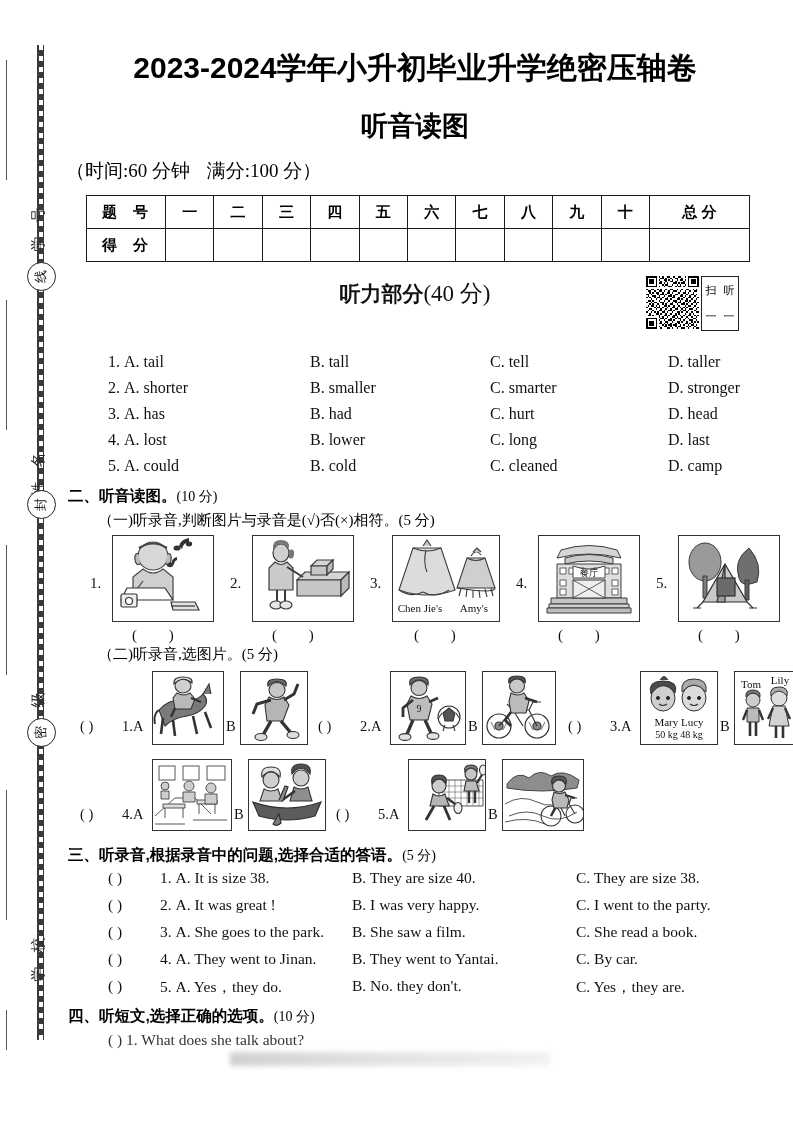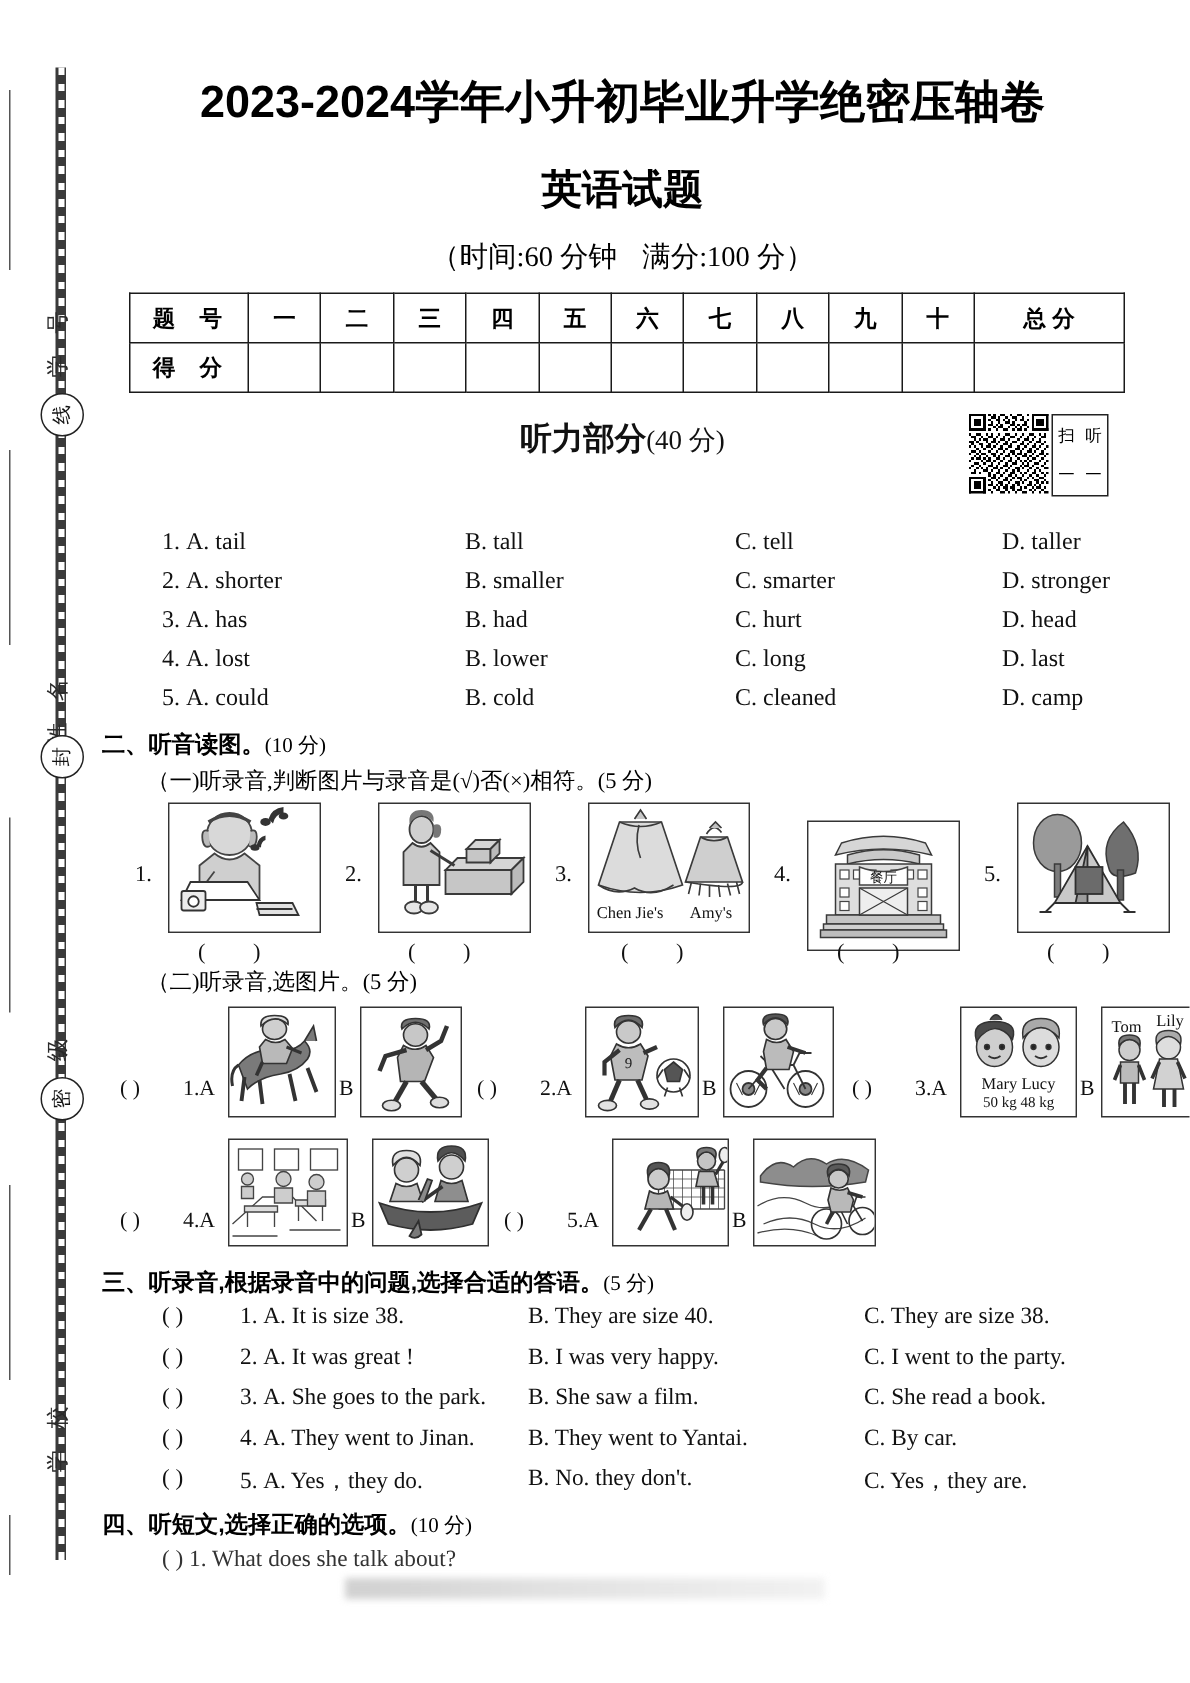--- a/index.html
+++ b/index.html
@@ -56,21 +56,21 @@
     position:absolute;left:0;top:48px;width:710px;text-align:center;
     font-family:"Liberation Sans","DejaVu Sans",sans-serif;
     font-weight:bold;font-size:30px;letter-spacing:0px;color:#000;
   }
   .title-sub{
     position:absolute;left:0;top:108px;width:710px;text-align:center;
     font-family:"Liberation Sans","DejaVu Sans",sans-serif;
     font-weight:bold;font-size:27px;color:#000;
   }
   .title-meta{
-    position:absolute;left:0;top:158px;width:710px;text-align:center;
+    position:absolute;left:0;top:158px;width:710px;text-align:left;
     font-size:19px;color:#000;
   }
   .title-meta span{margin:0 6px;}
 
   
   .score-table{
     position:absolute;left:26px;top:195px;width:664px;
     border-collapse:collapse;
   }
   .score-table td{
@@ -81,21 +81,21 @@
   .score-table td.lbl{width:72px;letter-spacing:6px;padding-left:5px;}
   .score-table td.blank{font-weight:normal;}
 
   .section-band{
     position:absolute;left:0;top:278px;width:710px;text-align:center;
   }
   .section-band .bt{
     font-family:"Liberation Sans","DejaVu Sans",sans-serif;
     font-weight:bold;font-size:21px;
   }
-  .section-band .bp{font-size:18px;}
+  .section-band .bp{font-size:23px;}
 
   
   .qr-wrap{position:absolute;left:586px;top:276px;display:flex;align-items:stretch;}
   .qr-code{width:53px;height:53px;}
   .qr-label{
     width:36px;height:53px;border:1.2px solid #222;margin-left:2px;
     display:grid;grid-template-columns:1fr 1fr;grid-template-rows:1fr 1fr;
     font-family:"Liberation Sans","DejaVu Sans",sans-serif;
     font-size:11px;color:#000;
   }
@@ -166,21 +166,21 @@
     <div class="side-field sf4">学 校</div>
 
     <div class="seal-char seal-c1">线</div>
     <div class="seal-char seal-c2">封</div>
     <div class="seal-char seal-c3">密</div>
   </div>
 
   <div class="content">
 
     <div class="title-main">2023-2024学年小升初毕业升学绝密压轴卷</div>
-    <div class="title-sub">英语试题</div>
+    <div class="title-sub">听音读图</div>
     <div class="title-meta">
       <span>（时间:60 分钟</span>
       <span>满分:100 分）</span>
     </div>
 
     <table class="score-table">
       <tbody>
           <tr>
         <td class="lbl">题  号</td>
         <td>一</td>
@@ -661,21 +661,21 @@
             </g>
             <text x="27" y="76" font-family="Liberation Serif, serif" font-size="11" fill="#111" text-anchor="middle">Chen Jie's</text>
             <text x="81" y="76" font-family="Liberation Serif, serif" font-size="11" fill="#111" text-anchor="middle">Amy's</text>
           </svg>
         </div>
         <div class="paren" style="left:44px;top:92px">(        )</div>
       </div>
 
       <div class="pic-cell" style="left:436px;top:0;width:130px;">
         <div class="pic-num" style="left:0;top:40px">4.</div>
-        <div class="pbox" style="left:22px;top:12px;width:100px;height:85px">
+        <div class="pbox" style="left:22px;top:0;width:100px;height:85px">
           <svg viewBox="0 0 100 85" width="100" height="85">
             <rect width="100" height="85" fill="#fff"></rect>
             <g stroke="#3a3a3a" stroke-width="1" fill="#d6d6d6">
               <path d="M22 14 q28 -9 56 0 l4 8 q-32 -8 -64 0z"></path>
               <path d="M26 22 q24 -7 48 0 v6 q-24 -6 -48 0z" fill="#c9c9c9"></path>
               <path d="M18 28 h64 v34 h-64z" fill="#dedede"></path>
               <path d="M12 62 h76 v6 h-76z" fill="#c4c4c4"></path>
               <path d="M10 68 h80 v4 h-80z" fill="#d0d0d0"></path>
               <path d="M8 72 h84 v5 h-84z" fill="#bdbdbd"></path>
               <rect x="34" y="44" width="32" height="18" fill="#eee"></rect>

